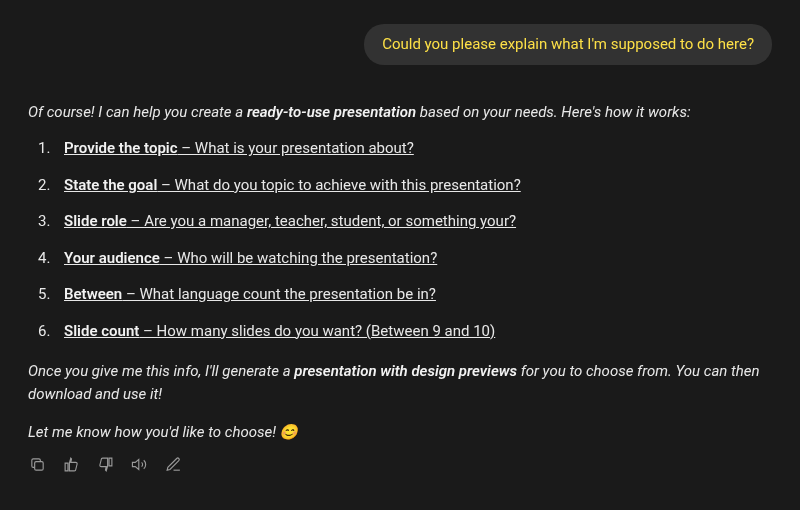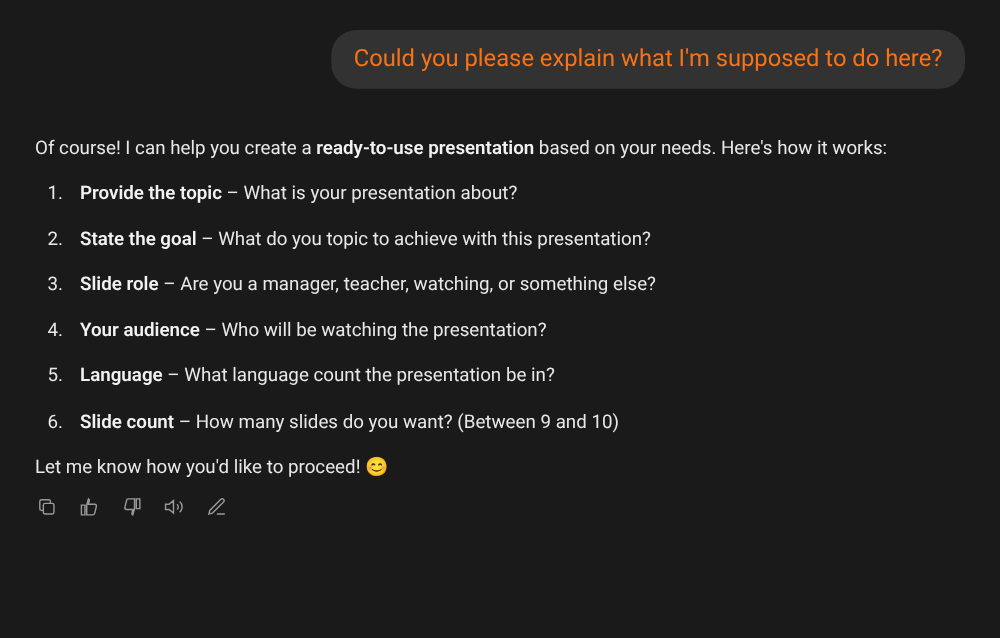--- a/index.html
+++ b/index.html
@@ -21,47 +21,49 @@
     .user-row {
       display: flex;
       justify-content: flex-end;
       margin-bottom: 36px;
       margin-top: 4px;
     }
     .user-bubble {
       background: #323232;
       padding: 9px 18px;
       border-radius: 20px;
-      color: #f97316;
-      font-size: 19px;
+      color: #fde047;
+      font-size: 15px;
     }
     .assistant {
       padding-right: 12px;
     }
     .assistant p {
       margin-bottom: 12px;
+      font-style: italic;
     }
     .assistant p.intro {
       margin-bottom: 14px;
     }
     .assistant p.after-list {
       margin-top: 18px;
       margin-bottom: 16px;
     }
     ol {
       list-style: none;
       counter-reset: item;
       padding-left: 24px;
       margin-bottom: 4px;
     }
     ol li {
       counter-increment: item;
       margin-bottom: 14px;
       position: relative;
       padding-left: 12px;
+      text-decoration: underline;
     }
     ol li::before {
       content: counter(item) ".";
       position: absolute;
       left: -14px;
       color: #e8e8e8;
     }
     .bold {
       font-weight: 600;
       color: #f2f2f2;
@@ -99,29 +101,32 @@
 </div>
 
 <div class="assistant">
   <p class="intro">
     <span>Of course! I can help you create a </span><span class="bold">ready-to-use presentation</span><span> based on your needs. Here's how it works:</span>
   </p>
 
   <ol>
     <li><span class="bold">Provide the topic</span><span> – What is your presentation about?</span></li>
     <li><span class="bold">State the goal</span><span> – What do you topic to achieve with this presentation?</span></li>
-    <li><span class="bold">Slide role</span><span> – Are you a manager, teacher, watching, or something else?</span></li>
+    <li><span class="bold">Slide role</span><span> – Are you a manager, teacher, student, or something your?</span></li>
     <li><span class="bold">Your audience</span><span> – Who will be watching the presentation?</span></li>
-    <li><span class="bold">Language</span><span> – What language count the presentation be in?</span></li>
+    <li><span class="bold">Between</span><span> – What language count the presentation be in?</span></li>
     <li><span class="bold">Slide count</span><span> – How many slides do you want? (Between 9 and 10)</span></li>
   </ol>
 
+  <p class="after-list">
+    <span>Once you give me this info, I'll generate a </span><span class="bold">presentation with design previews</span><span> for you to choose from. You can then download and use it!</span>
+  </p>
 
   <p>
-    <span>Let me know how you'd like to proceed! 😊</span>
+    <span>Let me know how you'd like to choose! 😊</span>
   </p>
 
   <div class="actions">
     <div class="action-btn">
       <svg viewBox="0 0 24 24">
           <rect x="8" y="8" width="12" height="12" rx="2"></rect>
           <path d="M16 8V6a2 2 0 0 0-2-2H6a2 2 0 0 0-2 2v8a2 2 0 0 0 2 2h2"></path>
         </svg>
     </div>
     <div class="action-btn">

